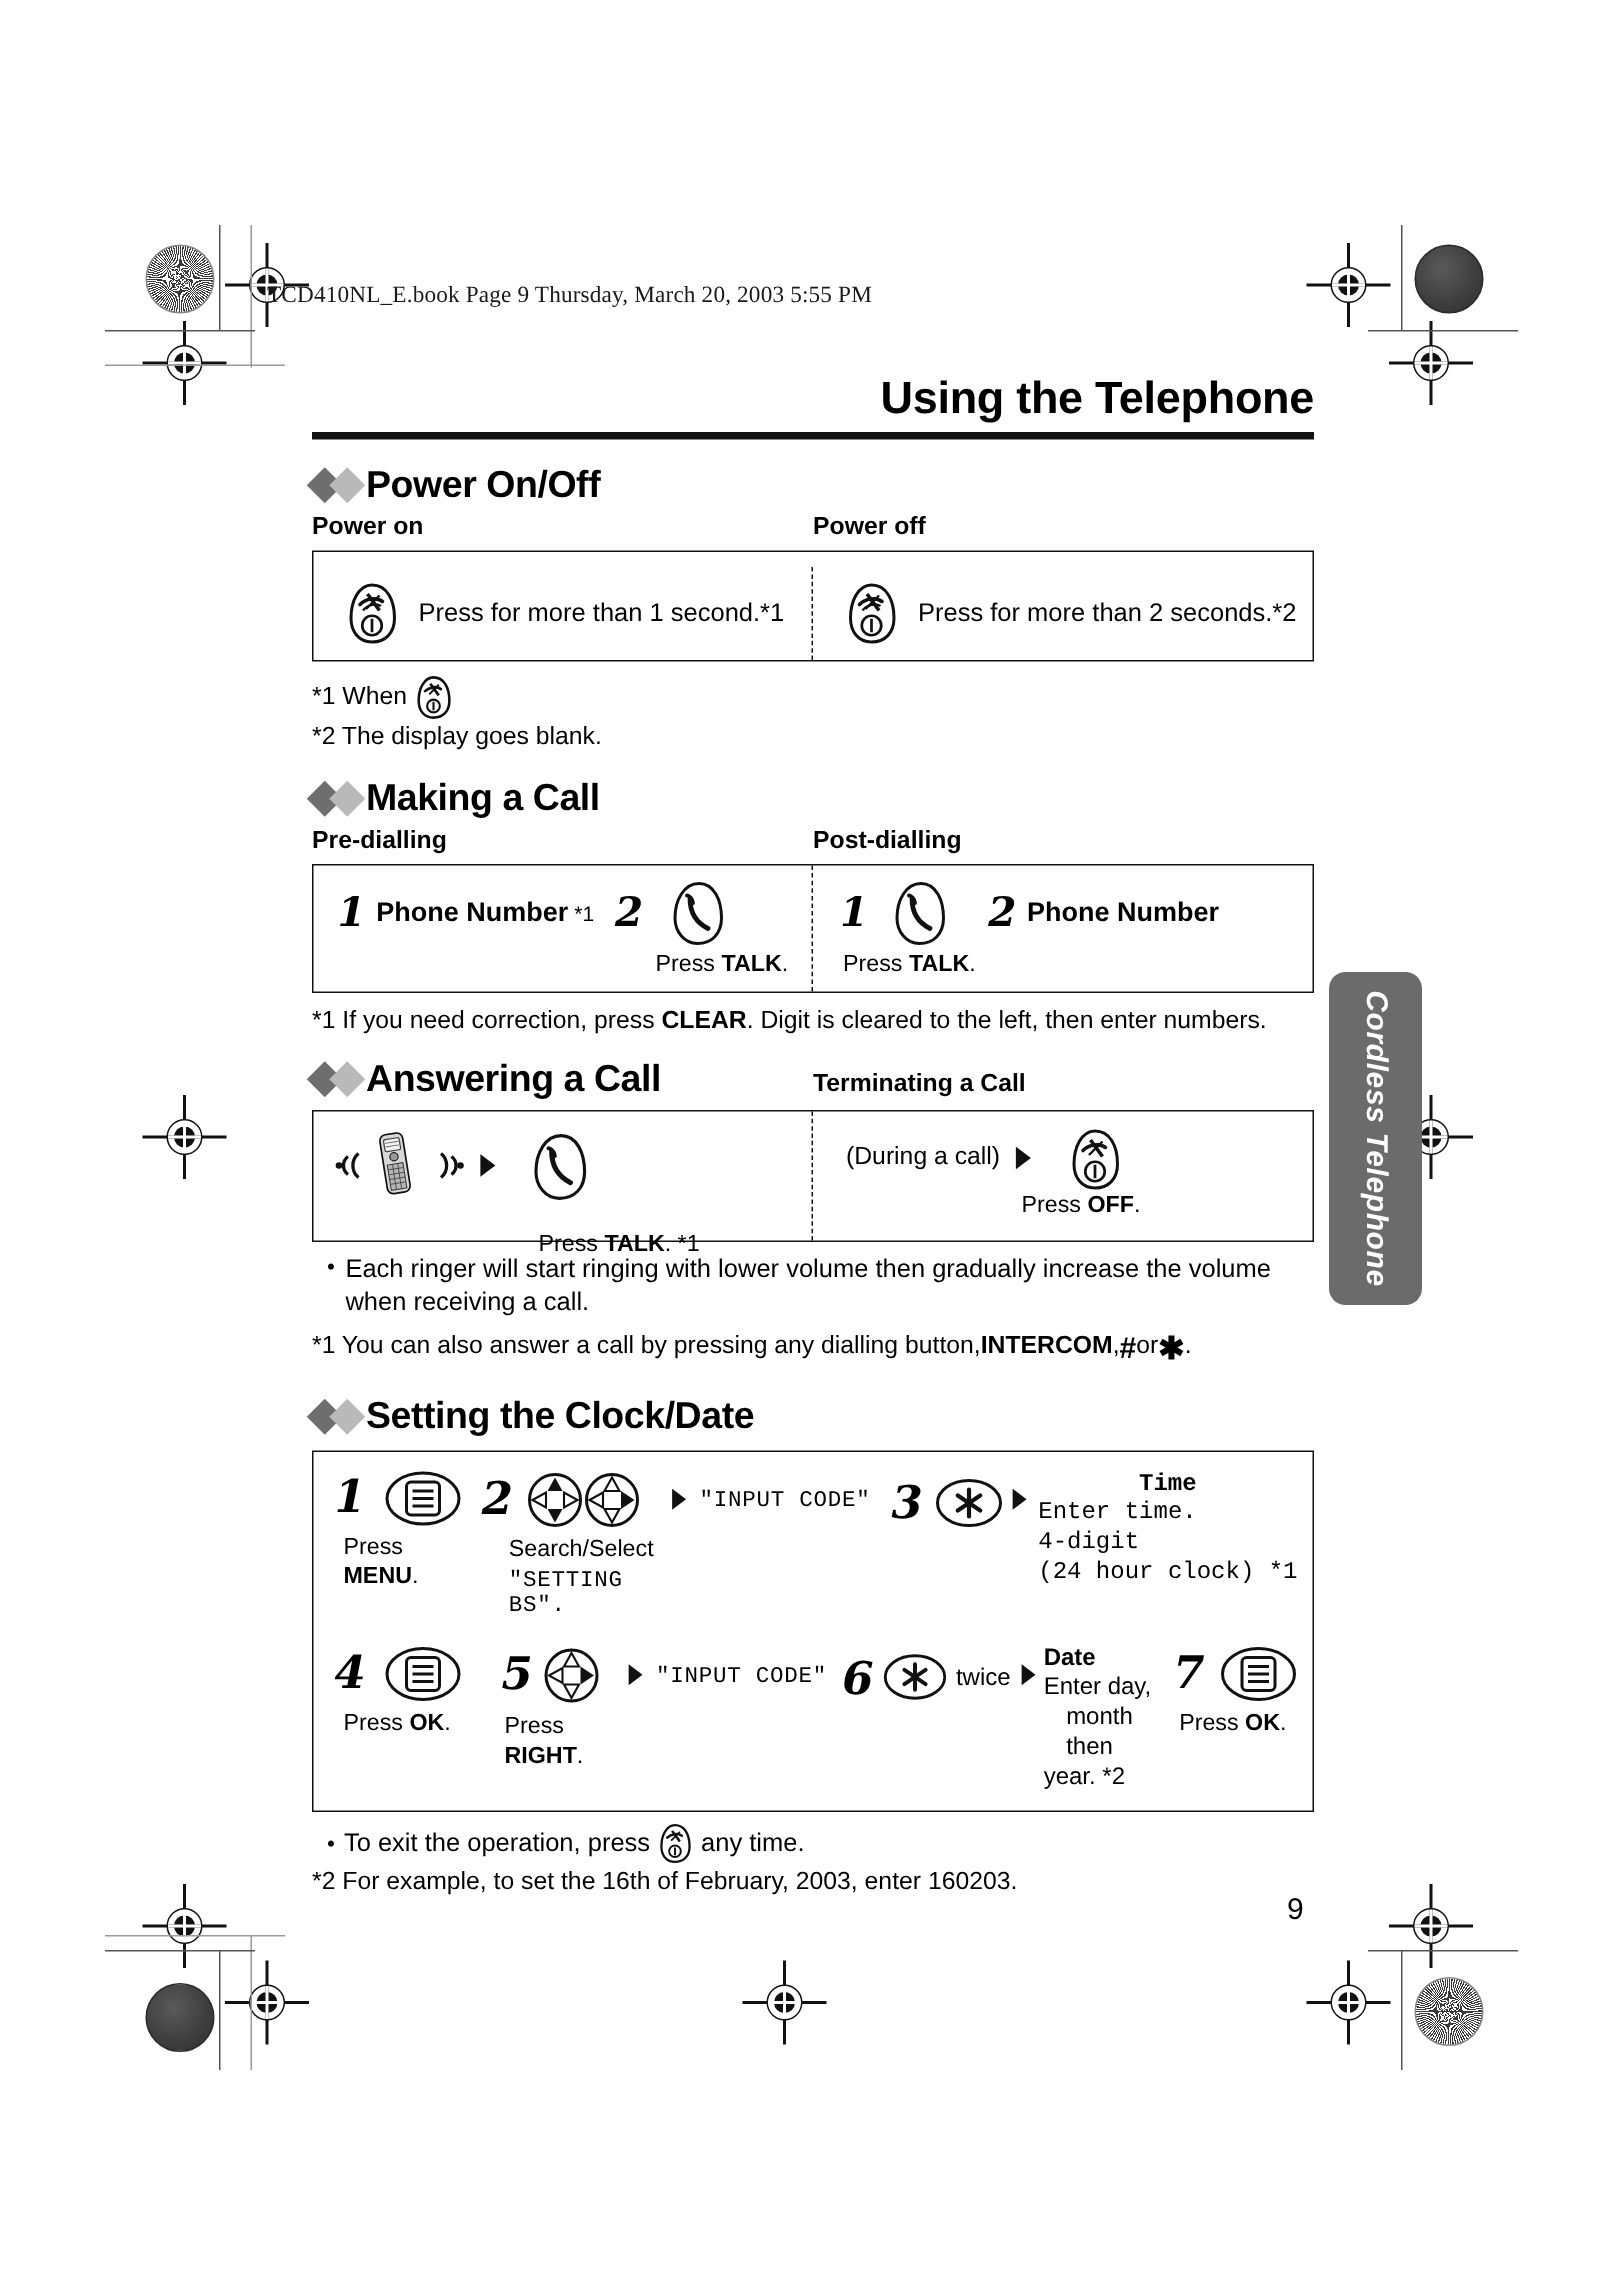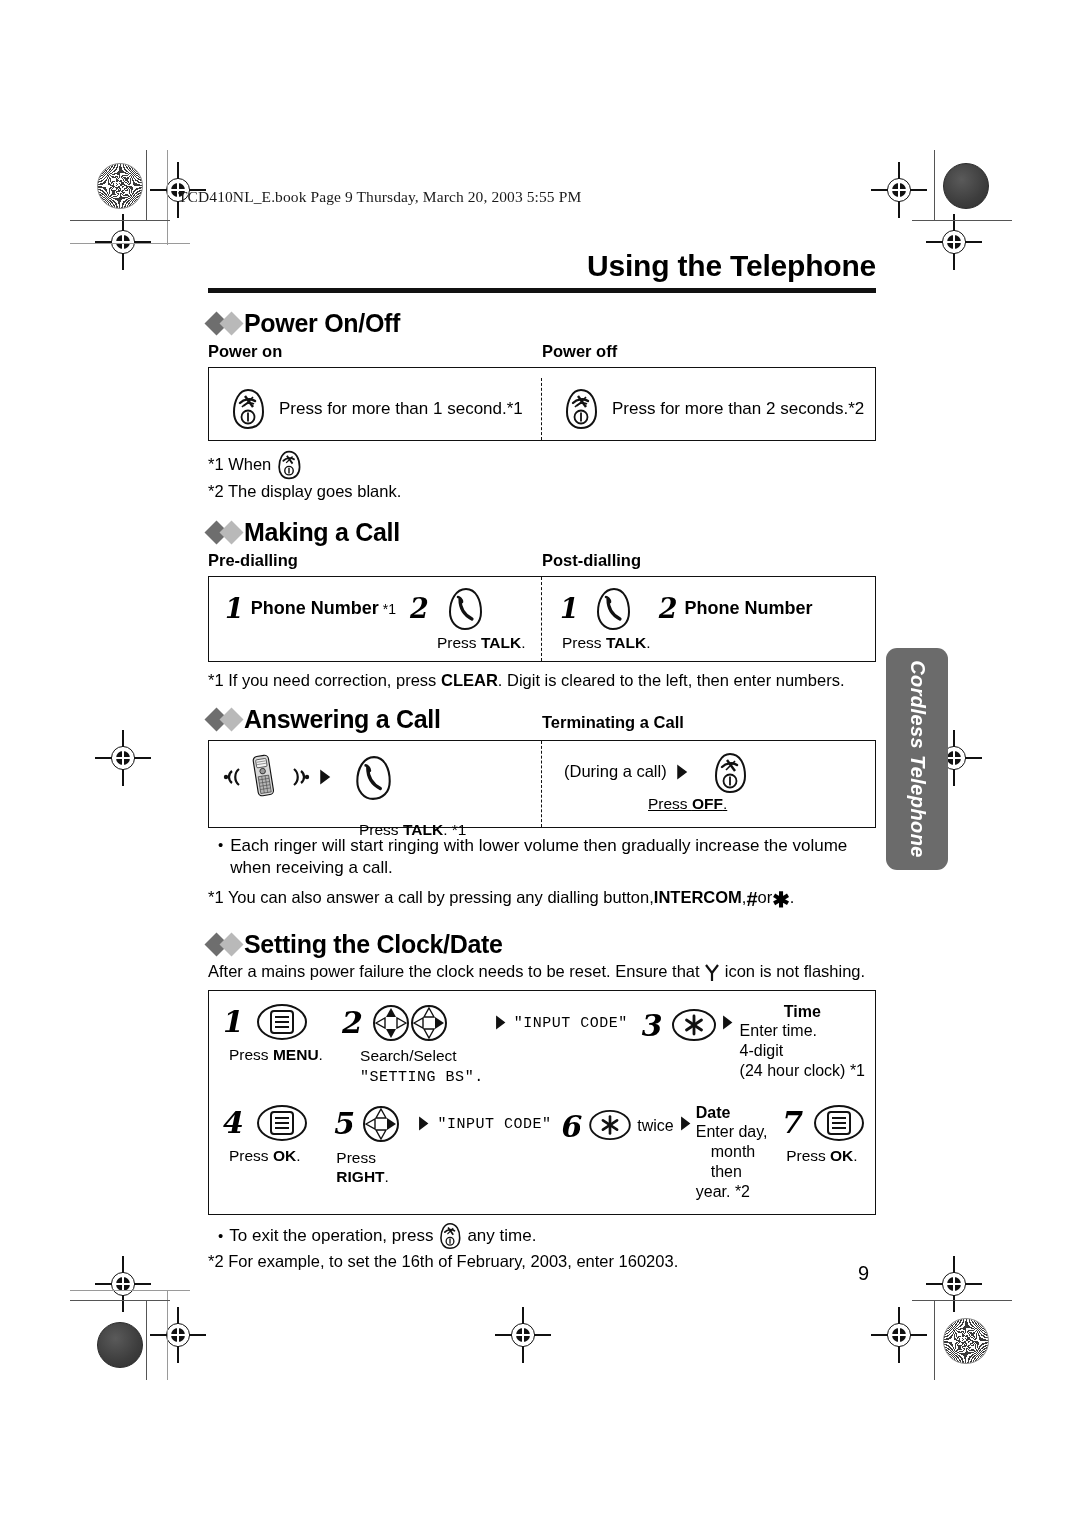--- a/index.html
+++ b/index.html
@@ -431,21 +431,21 @@
             <svg viewBox="0 0 34 42" width="34" height="44">
               <path d="M17 2 C27 2 32 12 32 24 C32 34 26 40 17 40 C8 40 3 33 3 24 C3 13 8 2 17 2 Z" fill="none" stroke="#111" stroke-width="2"></path>
               <path d="M9 15 C13 11 20 10 24 13" fill="none" stroke="#111" stroke-width="2.4" stroke-linecap="round"></path>
               <line x1="14" y1="8" x2="22" y2="19" stroke="#111" stroke-width="2.4"></line>
               <line x1="22" y1="9" x2="13" y2="18" stroke="#111" stroke-width="1.6"></line>
               <circle cx="17" cy="29" r="6.5" fill="none" stroke="#111" stroke-width="1.8"></circle>
               <line x1="17" y1="24.5" x2="17" y2="33.5" stroke="#111" stroke-width="1.8"></line>
             </svg>
           </span>
         </div>
-        <div class="capt" style="margin-left:84px;margin-top:1px;text-decoration:underline;">
+        <div class="capt" style="margin-left:117px;margin-top:1px;">
           <span>Press </span><b>OFF</b><span>.</span>
         </div>
       </div>
     </div>
 
     <div class="bullet-note" style="padding-left:10px;">
       <span class="bdot">•</span>
       <span style="display:block;max-width:640px;">Each ringer will start ringing with lower volume then gradually increase the volume when receiving a call.</span>
     </div>
 
@@ -458,30 +458,20 @@
         <b style="font-size:21px;">✱</b>
         <span>.</span>
     </div>
 
     <div class="sec-head" style="margin-top:16px;">
       <span class="dia dark"></span>
       <span class="dia light"></span>
       <span class="sec-title">Setting the Clock/Date</span>
     </div>
 
-    <div class="note" style="margin-top:2px;line-height:1.3;">
-      <span>After a mains power failure the clock needs to be reset. Ensure that</span>
-      <span class="inl" style="width:16px;height:19px;">
-        <svg viewBox="0 0 16 19" width="16" height="19">
-          <path d="M2 2 L8 10 L14 2" fill="none" stroke="#111" stroke-width="2.2"></path>
-          <line x1="8" y1="9" x2="8" y2="18" stroke="#111" stroke-width="2.2"></line>
-        </svg>
-      </span>
-      <span>icon is not flashing.</span>
-    </div>
 
     <div style="border:1.6px solid #111;margin-top:8px;padding:12px 10px 12px 14px;box-sizing:border-box;">
 
       <div style="display:flex;align-items:flex-start;">
 
         <div style="width:132px;">
           <div class="flow" style="align-items:center;">
             <span class="stepnum" style="font-size:30px;">1</span>
             <span class="icon menu-ico" style="margin-left:12px;">
               <svg viewBox="0 0 52 38" width="52" height="38">
@@ -543,21 +533,21 @@
                 <line x1="15.5" y1="13" x2="30.5" y2="23"></line>
                 <line x1="30.5" y1="13" x2="15.5" y2="23"></line>
               </g>
             </svg>
           </span>
           <span class="icon arrow-r" style="margin-left:4px;margin-top:12px;">
             <svg viewBox="0 0 14 16" width="13" height="15">
                 <path d="M3 2 L11 8 L3 14 Z M3 2 L3 14" fill="#111" stroke="#111" stroke-width="1.5"></path>
               </svg>
           </span>
-          <div style="margin-left:5px;">
+          <div style="margin-left:5px;font-family:Liberation Mono, monospace;">
             <div style="font-size:16px;font-weight:bold;text-align:center;">Time</div>
             <div class="capt" style="font-size:16px;">Enter time.</div>
             <div class="capt" style="font-size:16px;">4-digit</div>
             <div class="capt" style="font-size:16px;white-space:nowrap;">(24 hour clock) *1</div>
           </div>
         </div>
       </div>
 
       <div style="display:flex;align-items:flex-start;margin-top:18px;">
 

